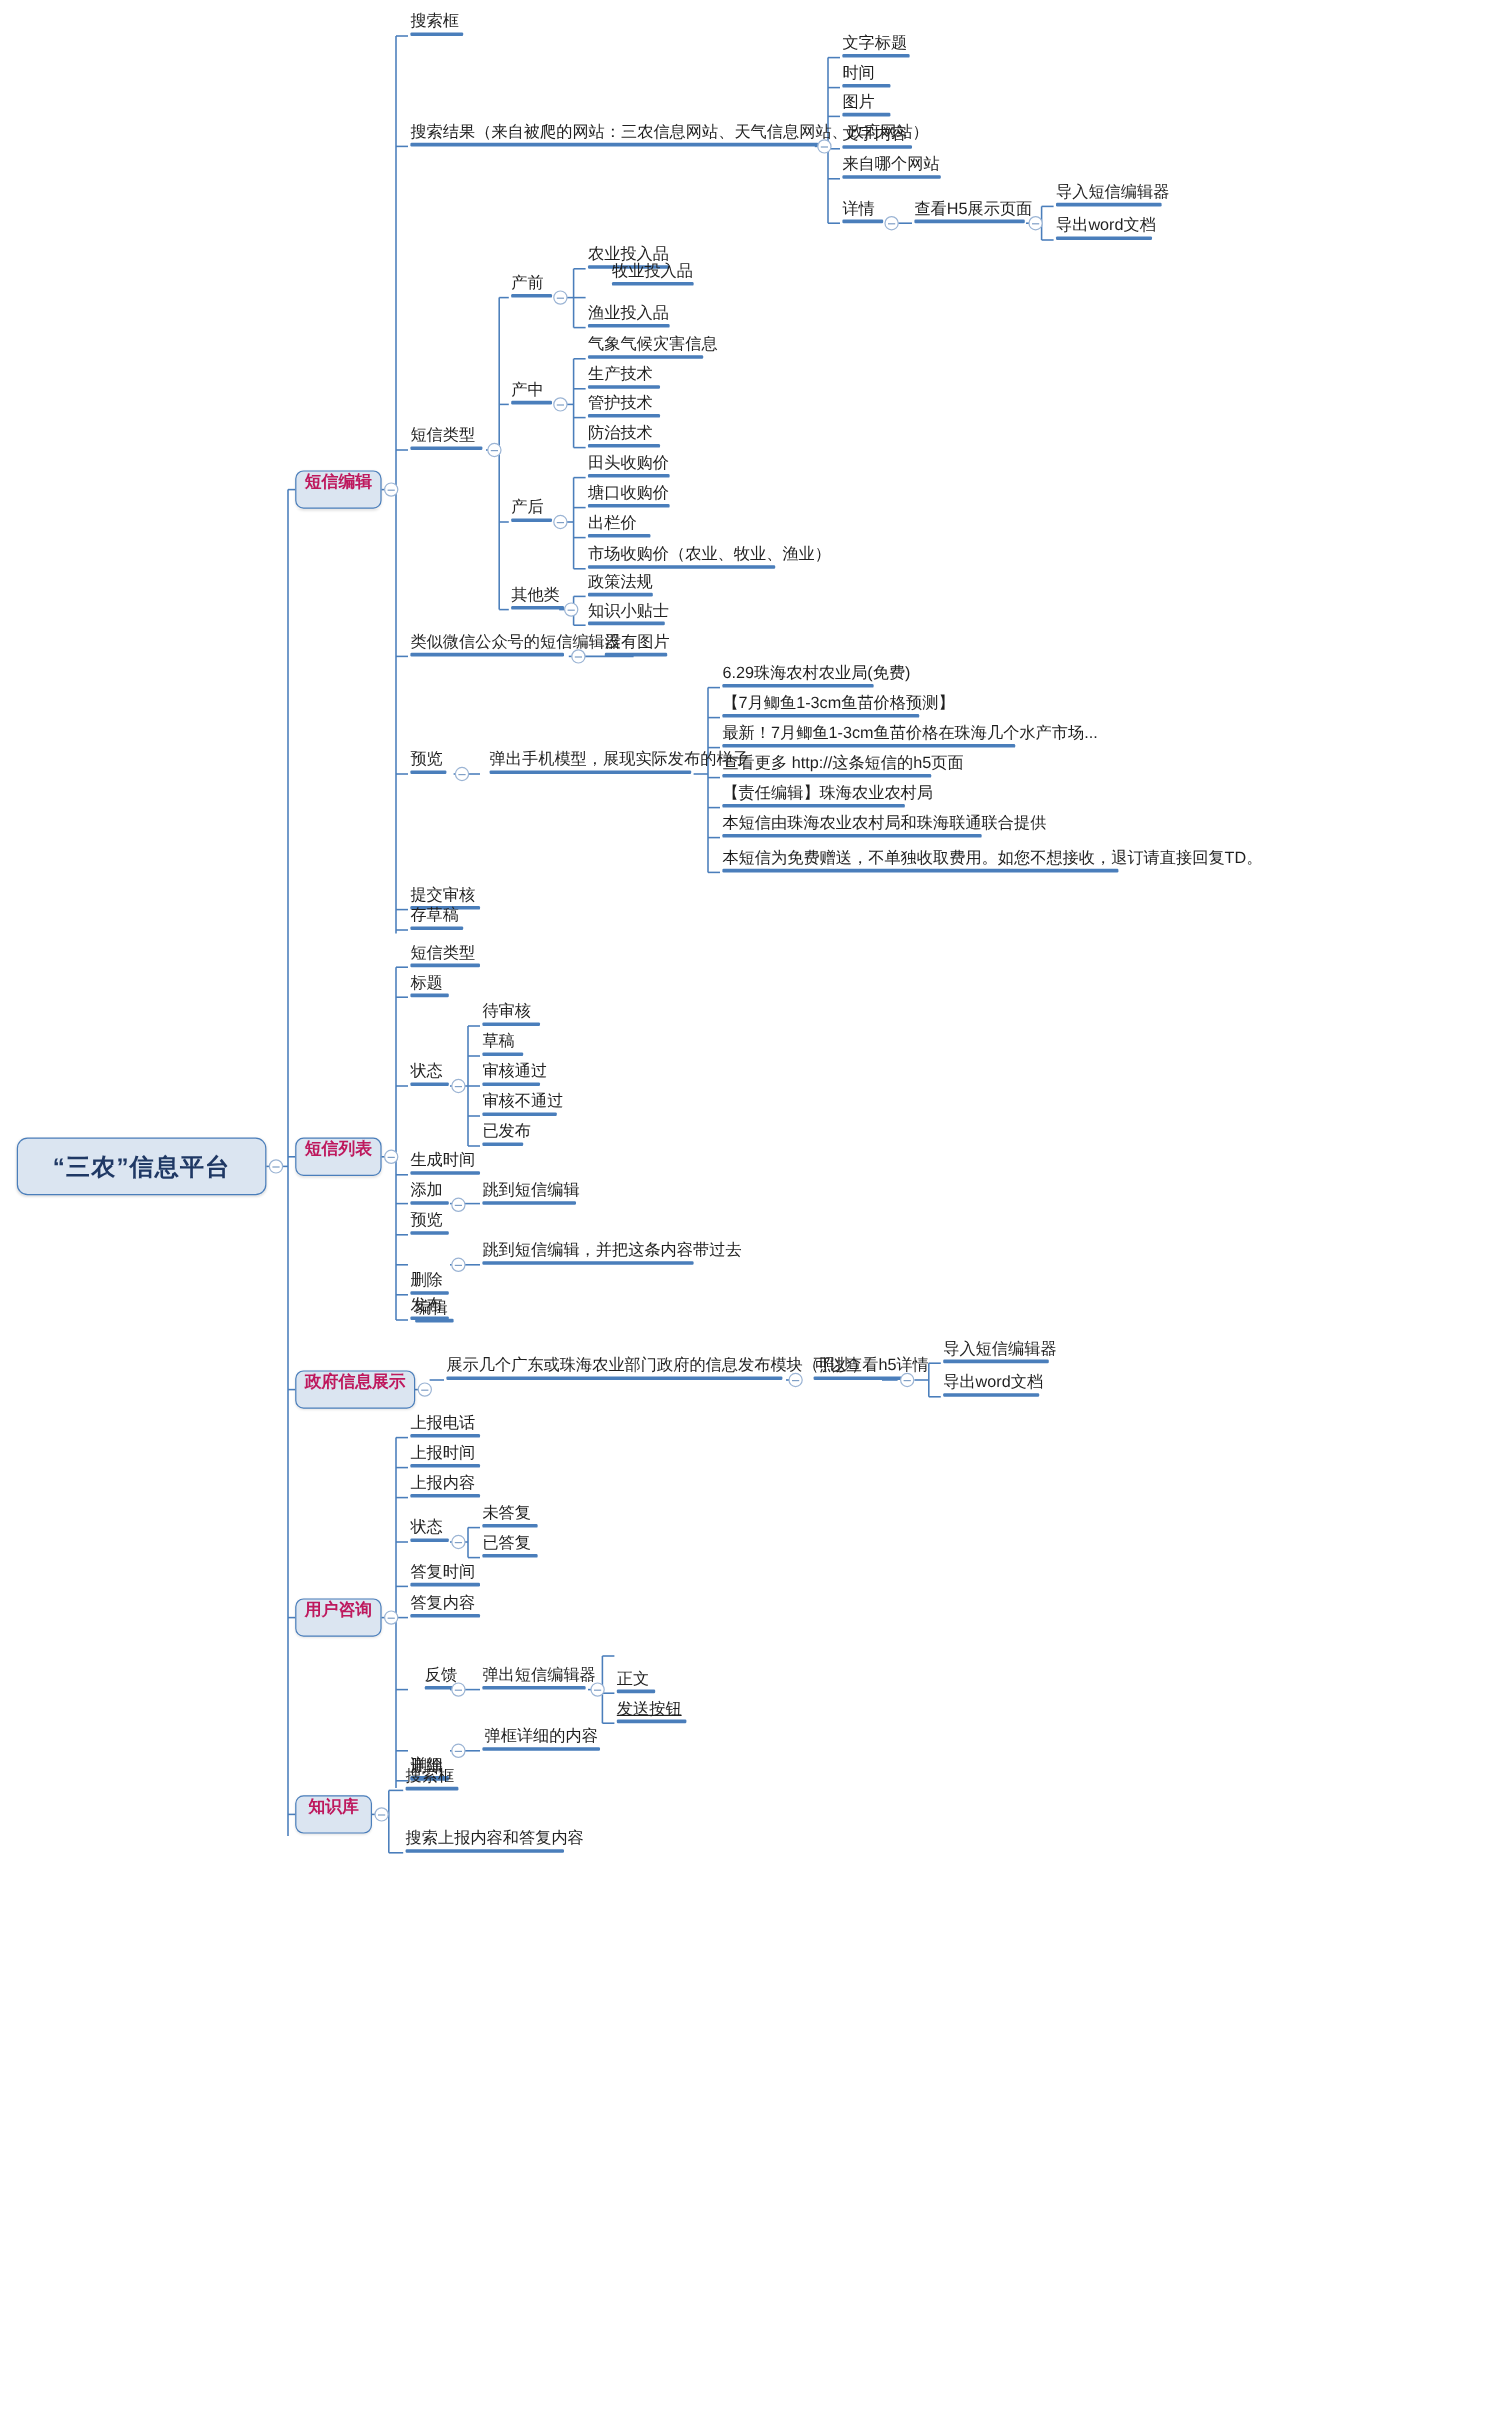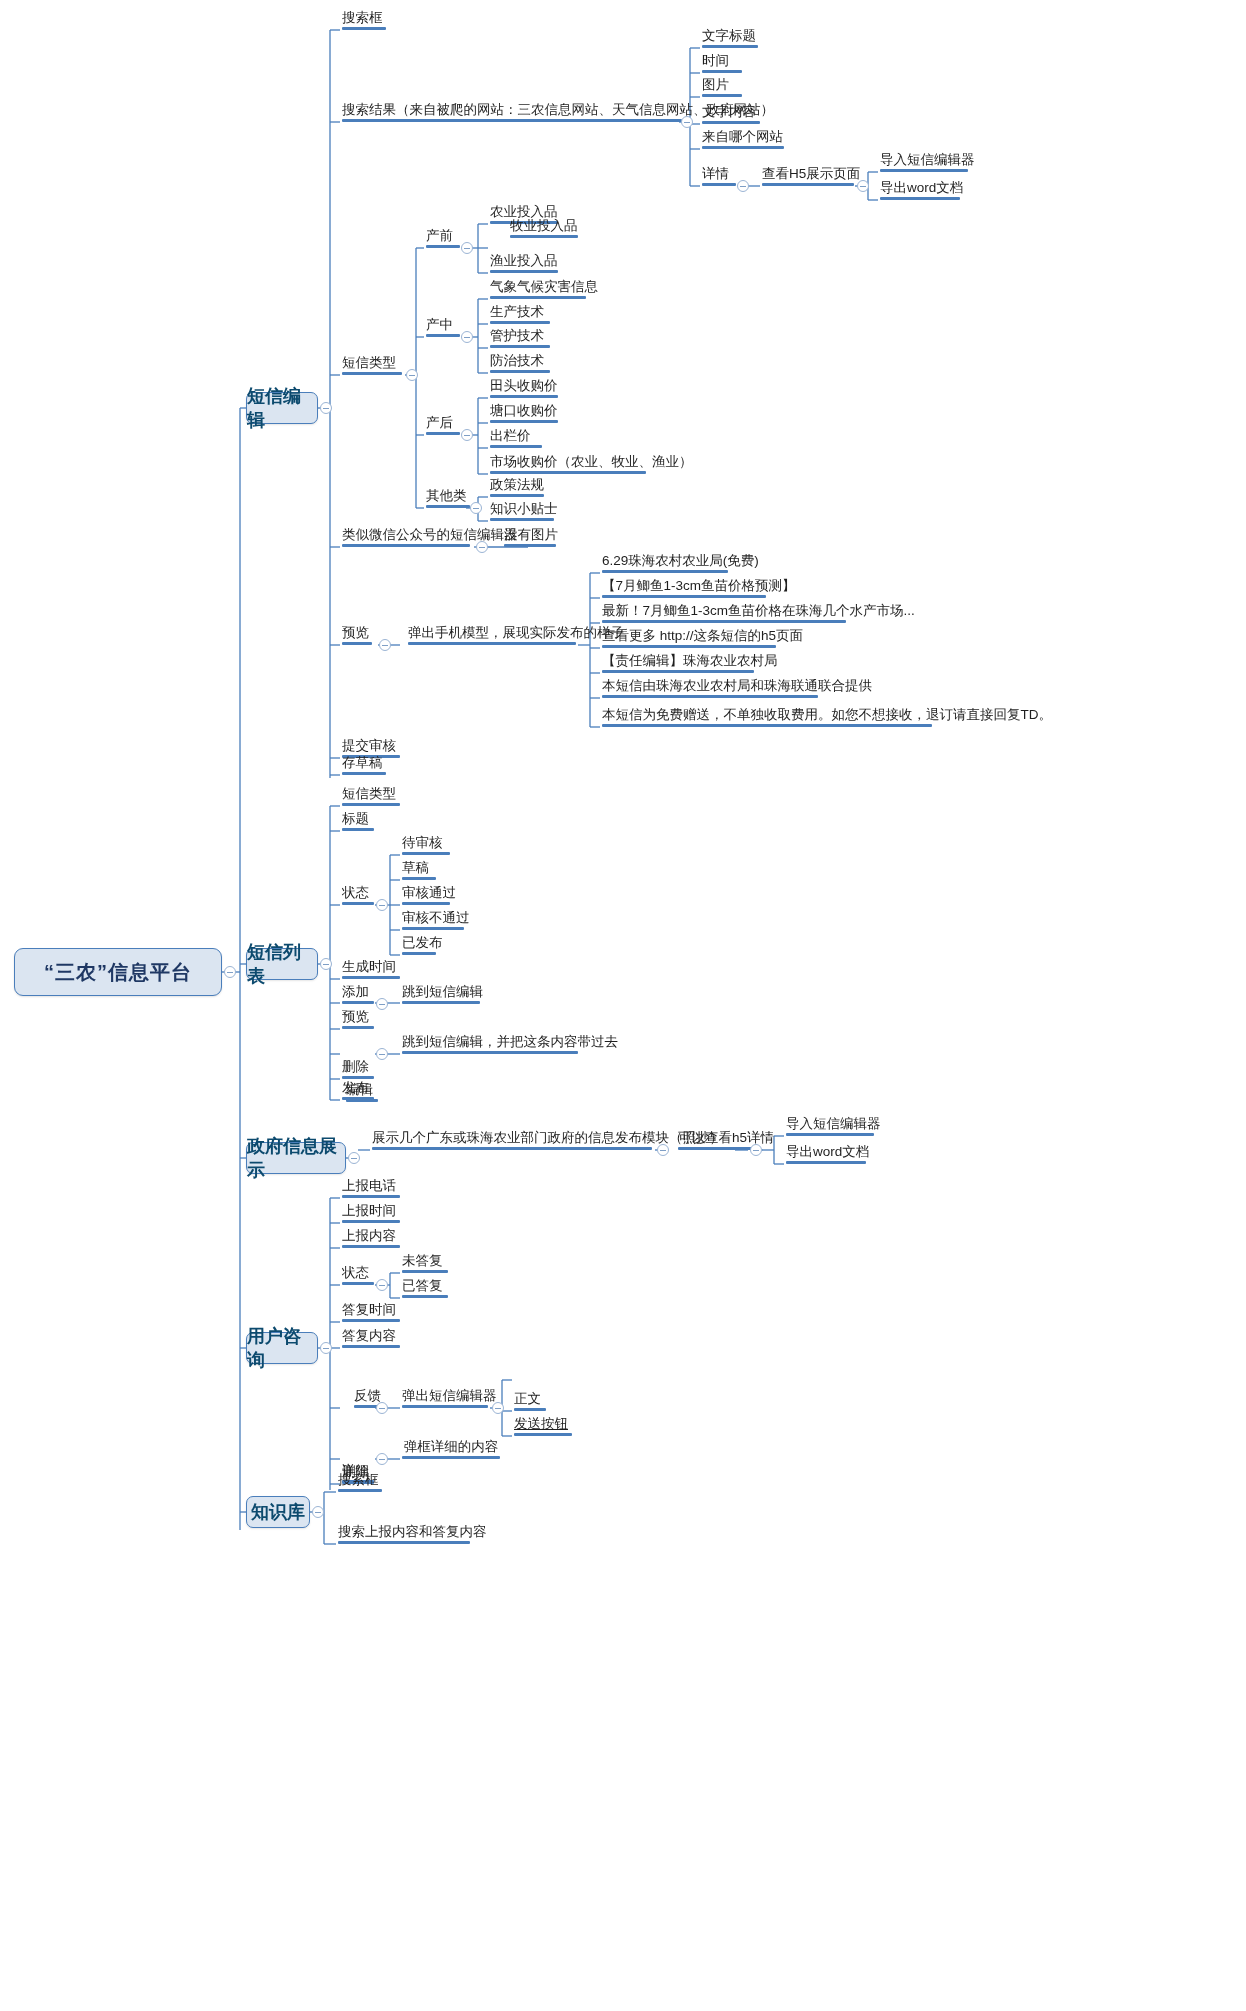--- a/index.html
+++ b/index.html
@@ -54,25 +54,25 @@
     justify-content:center;
     box-shadow:0 1px 2px rgba(0,0,0,.12);
   }
   
   .box1{
     position:absolute;
     box-sizing:border-box;
     background:#dbe5f1;
     border:1.4px solid #4a7ebb;
     border-radius:7px;
-    color:#0c4a6e;
-    font-size:18px;
+    color:#be185d;
+    font-size:14px;
     font-weight:bold;
     display:flex;
-    align-items:center;
+    align-items:flex-start;
     justify-content:center;
     box-shadow:0 1px 2px rgba(0,0,0,.10);
   }
   
   .tgl{
     position:absolute;
     width:12px;height:12px;
     border:1px solid #9bb4d4;
     border-radius:50%;
     background:#fff;

